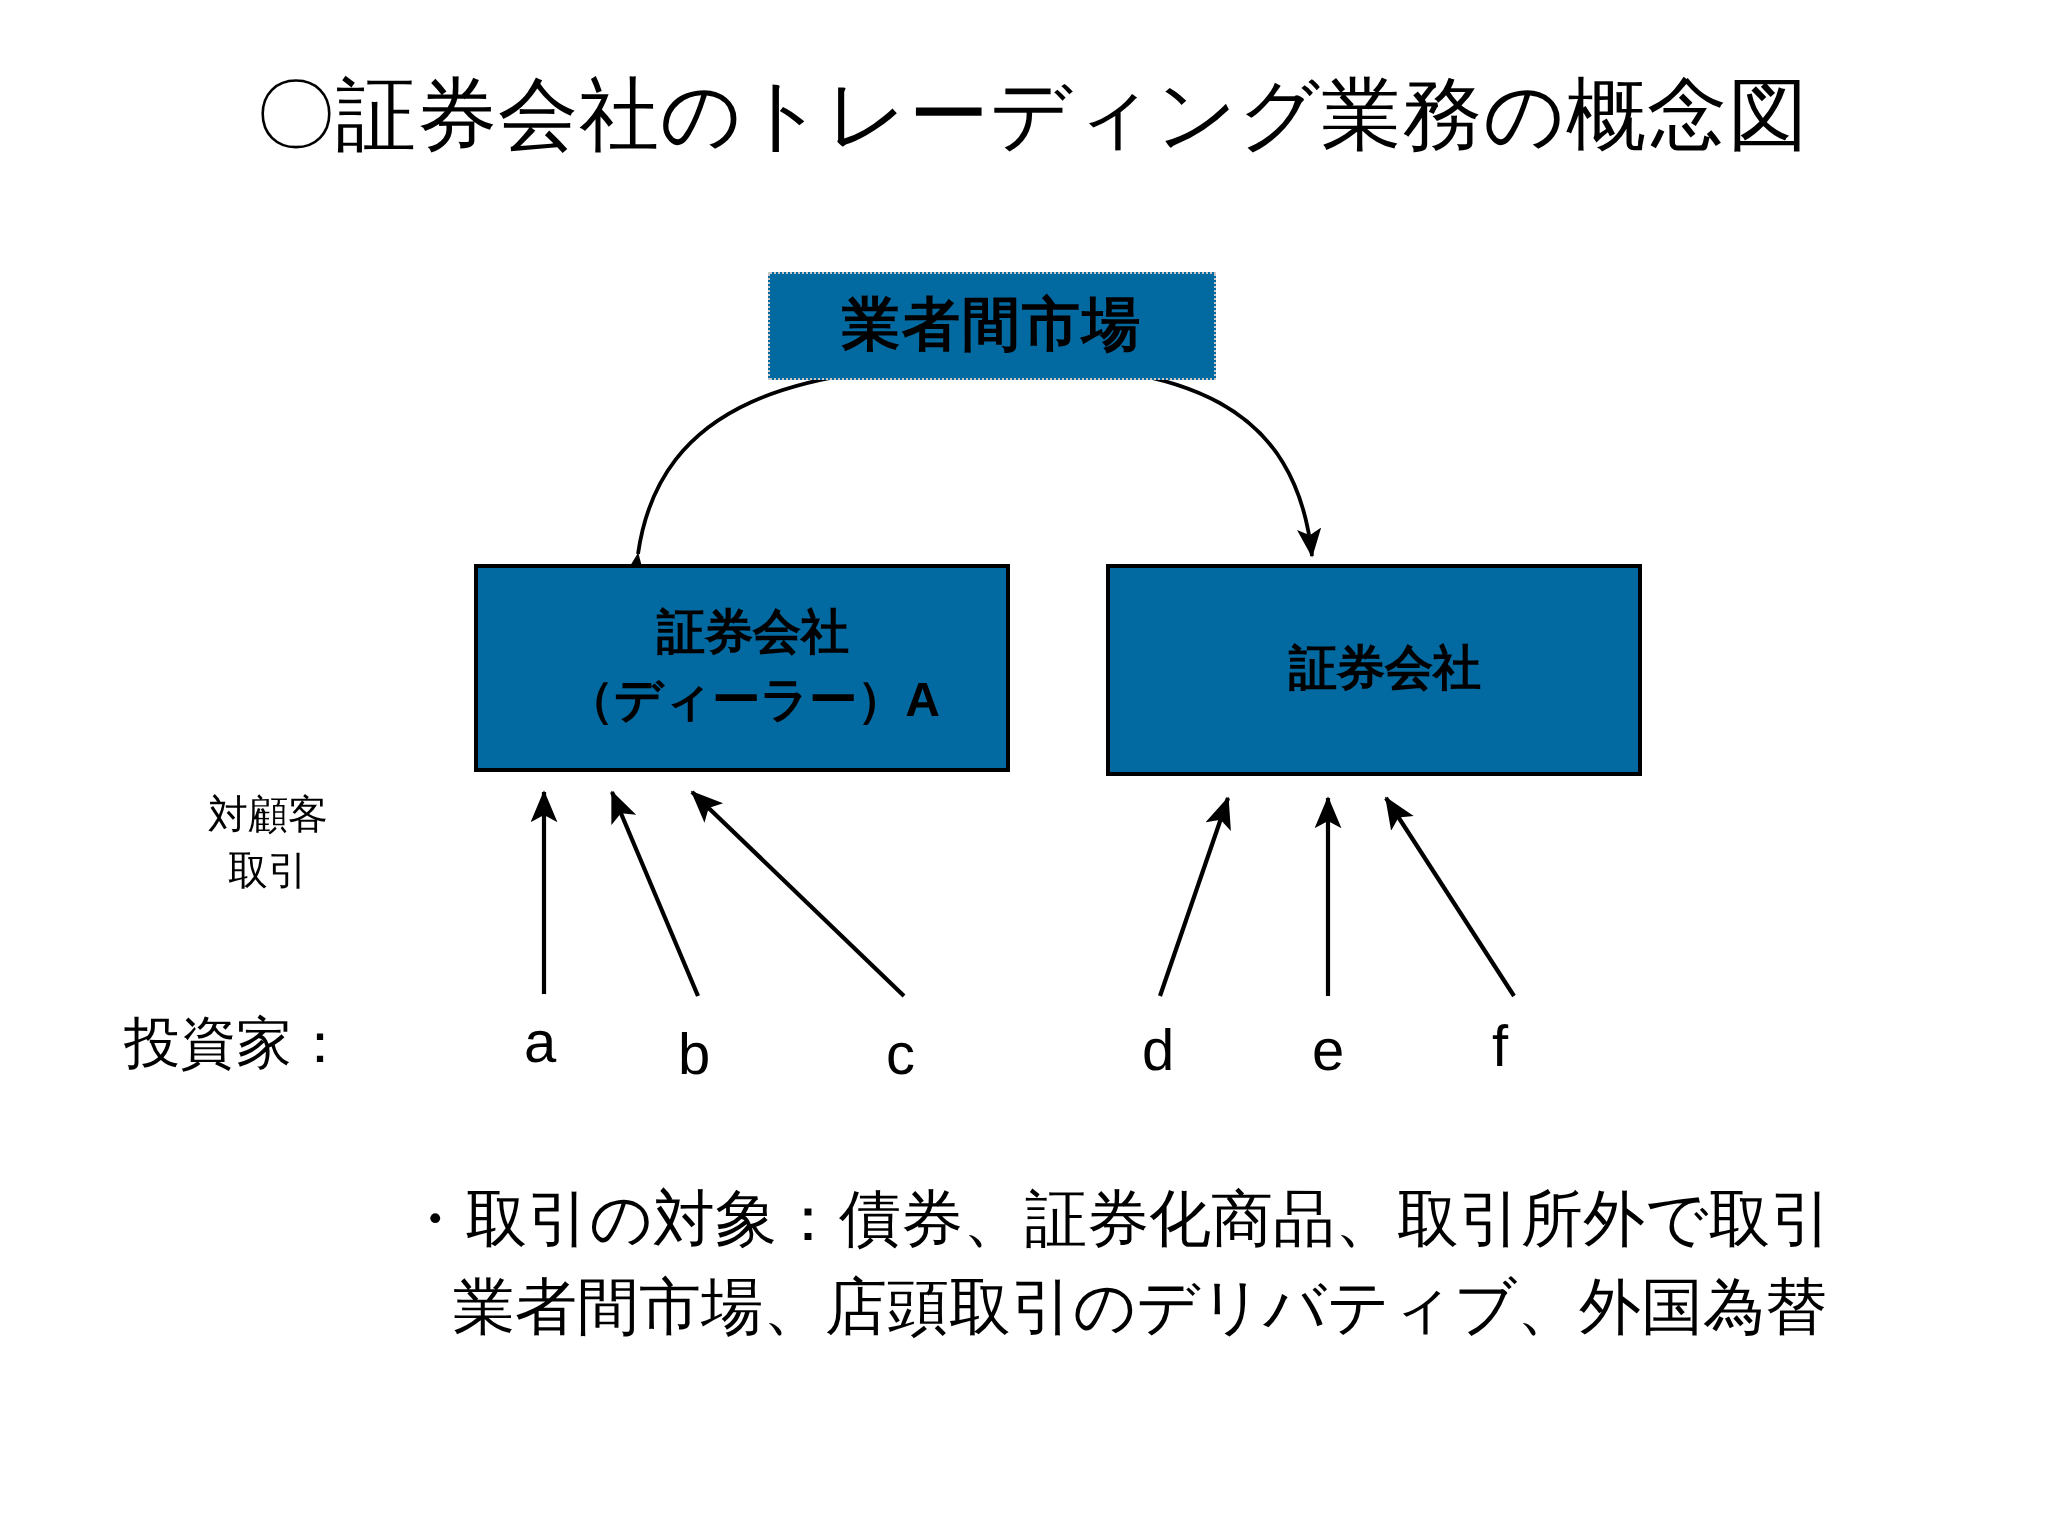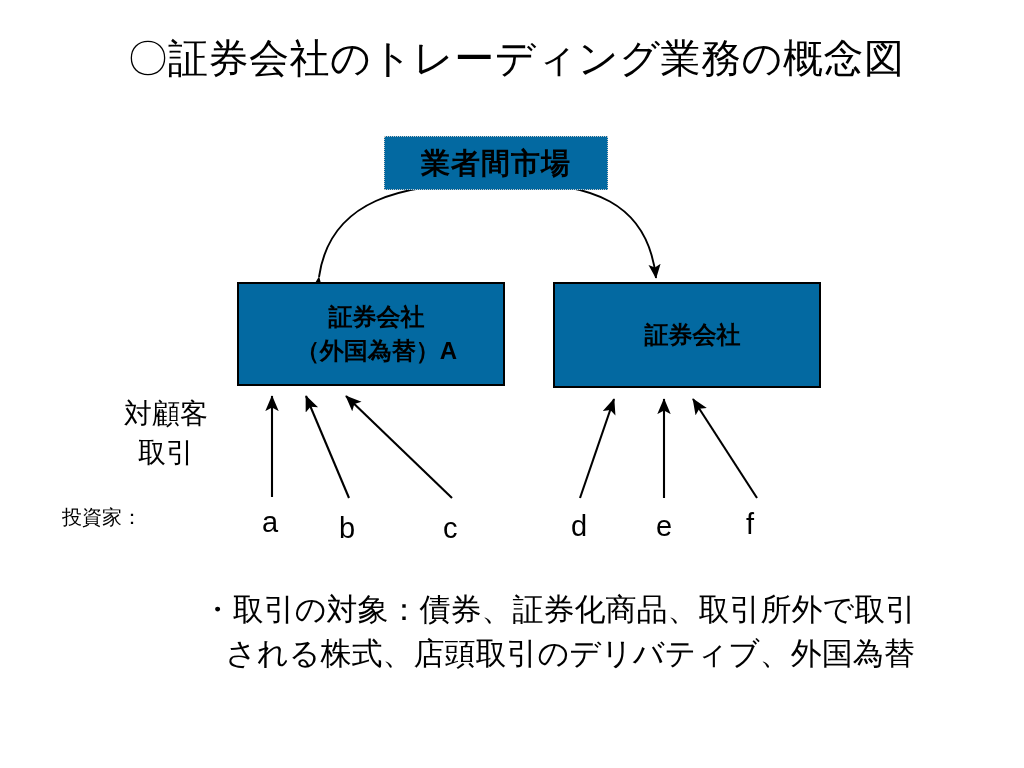--- a/index.html
+++ b/index.html
@@ -82,30 +82,29 @@
     line-height: 1.42;
     letter-spacing: 0px;
     white-space: nowrap;
   }
 
   
   #label-customer-trade {
     position: absolute;
     left: 104px;
     top: 395px;
-    font-size: 28px;
+    font-size: 20px;
     line-height: 1.38;
     white-space: nowrap;
-    margin-left: 20px;
   }
   #label-investors {
     position: absolute;
     left: 62px;
     top: 505px;
-    font-size: 20px;
+    font-size: 28px;
     line-height: 1.2;
     white-space: nowrap;
   }
 
   
   .investor-letter {
     position: absolute;
     font-size: 29px;
     line-height: 1;
     color: #000000;
@@ -171,21 +170,21 @@
     <line x1="664" y1="498" x2="664" y2="399" stroke="#000000" stroke-width="2.1" marker-end="url(#ah)"></line>
     <line x1="757" y1="498" x2="693" y2="399" stroke="#000000" stroke-width="2.1" marker-end="url(#ah)"></line>
   </svg>
 
   <div class="node-box" id="box-interdealer">
     <div class="box-line">業者間市場</div>
   </div>
 
   <div class="node-box" id="box-dealer-a">
     <div class="dealer-line">証券会社</div>
-    <div class="dealer-line">（外国為替）A</div>
+    <div class="dealer-line">（ディーラー）A</div>
   </div>
 
   <div class="node-box" id="box-dealer-b">
     <div class="dealer-line">証券会社</div>
   </div>
 
   <div id="label-customer-trade">
     <div>対顧客</div>
     <div>取引</div>
   </div>
@@ -196,18 +195,18 @@
       <div class="investor-letter" style="left: 262px; top: 508px;">a</div>
       <div class="investor-letter" style="left: 339px; top: 514px;">b</div>
       <div class="investor-letter" style="left: 443px; top: 514px;">c</div>
       <div class="investor-letter" style="left: 571px; top: 512px;">d</div>
       <div class="investor-letter" style="left: 656px; top: 512px;">e</div>
       <div class="investor-letter" style="left: 746px; top: 510px;">f</div>
     </div>
 
   <div id="bottom-note">
     <div class="note-line-1">・取引の対象：債券、証券化商品、取引所外で取引</div>
-    <div class="note-line-2">される株式、店頭取引のデリバティブ、外国為替</div>
+    <div class="note-line-2">業者間市場、店頭取引のデリバティブ、外国為替</div>
   </div>
 
   <div id="page-number">20</div>
 
 </div>
 
 </body></html>

